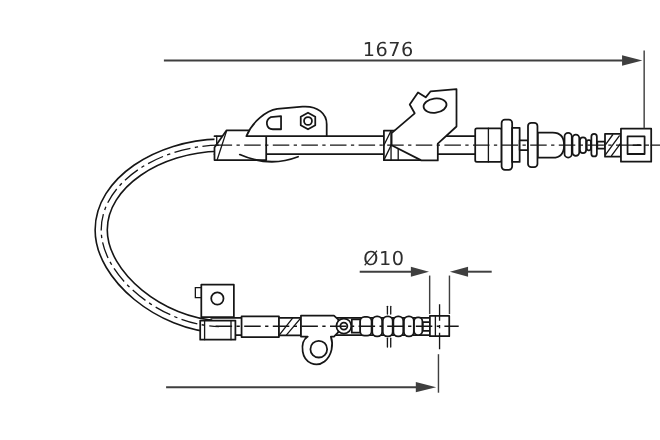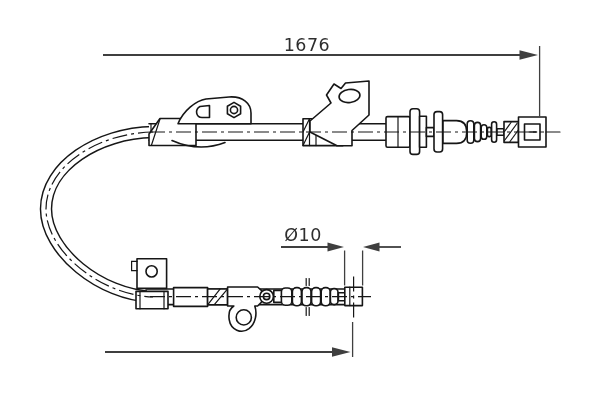--- a/index.html
+++ b/index.html
@@ -1,17 +1,17 @@
 <!DOCTYPE html>
 <html><head>
 <meta charset="utf-8">
 <style>
   html,body{margin:0;padding:0;background:#ffffff;}
   body{width:600px;height:400px;overflow:hidden;font-family:"DejaVu Sans","Liberation Sans",sans-serif;}
-  .stage{position:relative;width:544px;height:400px;background:#ffffff;}
+  .stage{position:relative;width:544px;height:400px;background:#ffffff;margin-left:46px;}
   svg{display:block;}
   .part{stroke:#161616;stroke-width:1.6;fill:#ffffff;stroke-linejoin:round;stroke-linecap:round;}
   .pline{stroke:#161616;stroke-width:1.6;fill:none;stroke-linecap:round;}
   .thin{stroke-width:1.2;}
   .centerline{stroke:#161616;stroke-width:1.2;fill:none;stroke-dasharray:15 4 3 4;}
   .dim{stroke:#3f3f3f;stroke-width:1.8;fill:none;}
   .dimext{stroke:#3f3f3f;stroke-width:1.3;fill:none;}
   .dimarrow{fill:#3f3f3f;stroke:none;}
   .dimtext{fill:#2e2e2e;font-size:17.5px;letter-spacing:0.5px;}
 </style>

